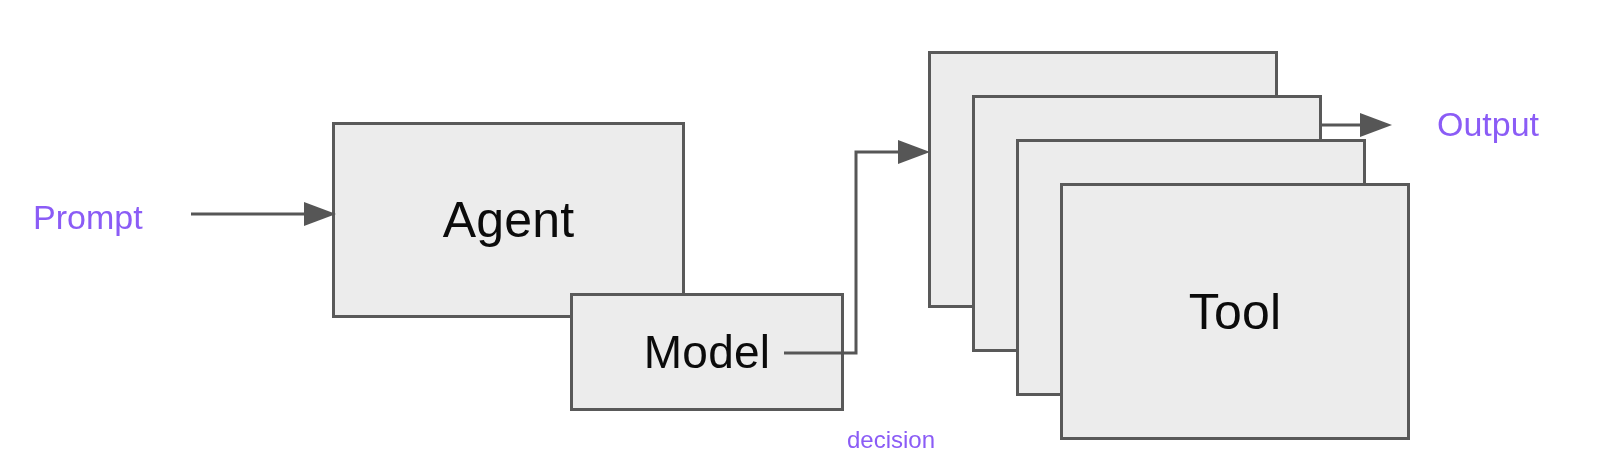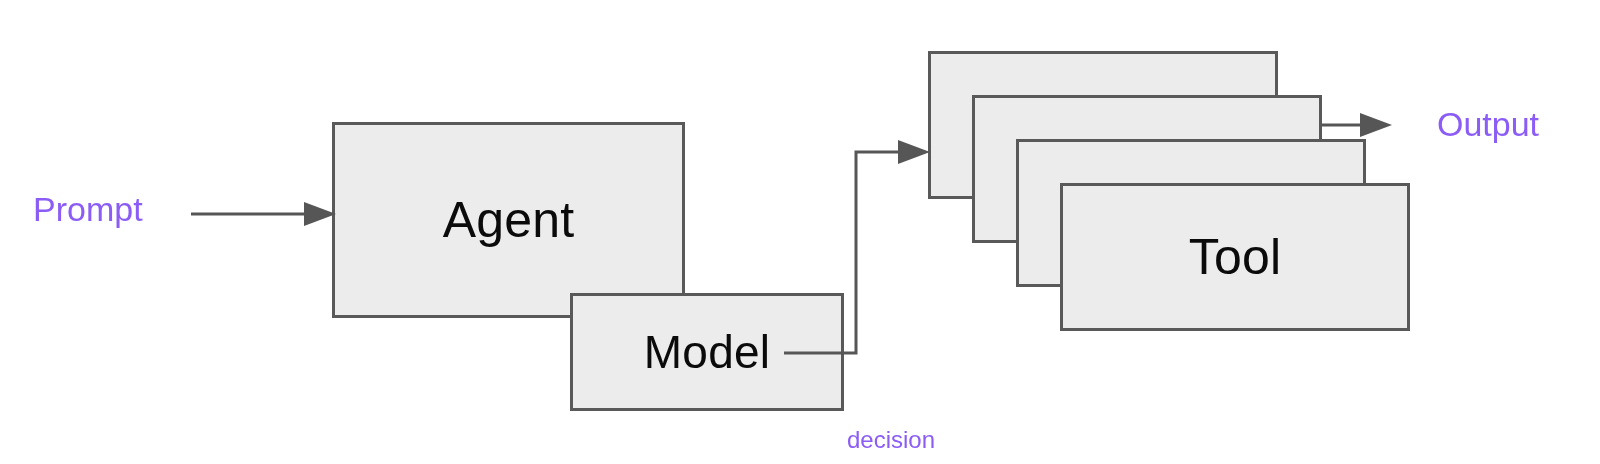--- a/index.html
+++ b/index.html
@@ -55,21 +55,21 @@
     height: 118px;
     z-index: 6;
   }
   #model-node .node-label { font-size: 46px; }
 
   
   .tool-card {
     position: absolute;
     box-sizing: border-box;
     width: 350px;
-    height: 148px;
+    height: 257px;
     background: #ececec;
     border: 3px solid #595959;
   }
   #tool-card-1 { left: 928px;  top: 51px;  z-index: 2; }
   #tool-card-2 { left: 972px;  top: 95px;  z-index: 3; }
   #tool-card-3 { left: 1016px; top: 139px; z-index: 4; }
   #tool-card-4 {
     left: 1060px; top: 183px; z-index: 5;
     display: flex; align-items: center; justify-content: center;
   }
@@ -77,21 +77,21 @@
 
   
   .text-label {
     position: absolute;
     color: #8b5cf6;
     line-height: 1;
     white-space: nowrap;
   }
   #prompt-label {
     left: 33px;
-    top: 192px;
+    top: 200px;
     font-size: 34px;
   }
   #output-label {
     left: 1437px;
     top: 107px;
     font-size: 34px;
   }
   #decision-label {
     left: 847px;
     top: 396px;

